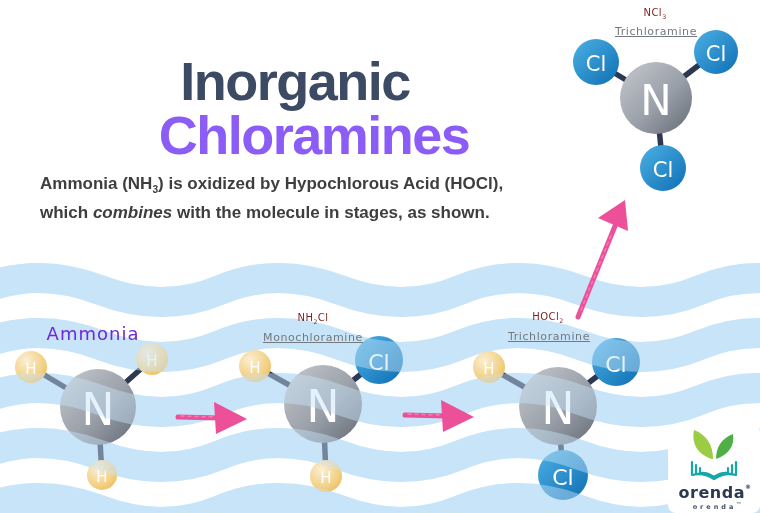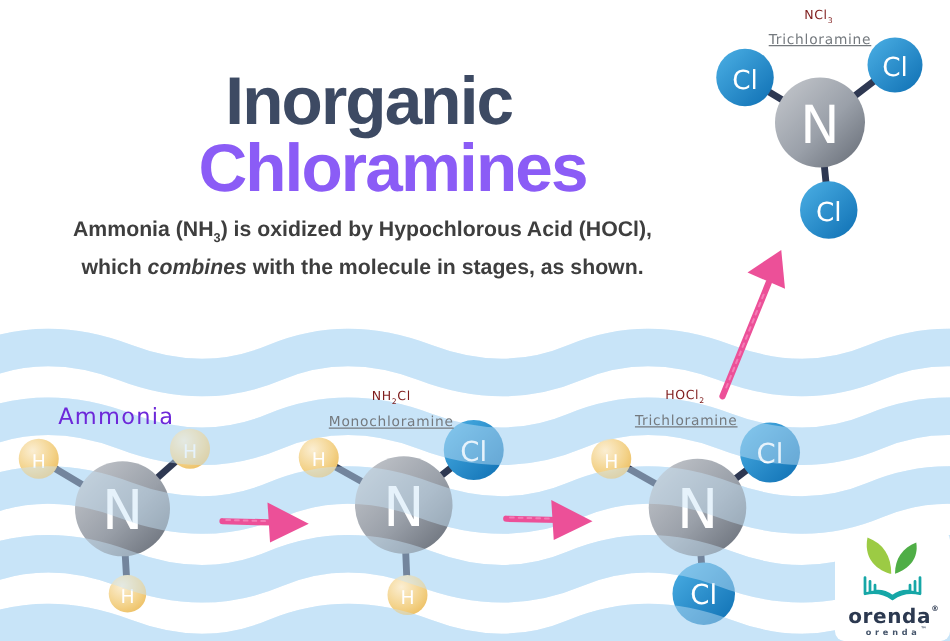--- a/index.html
+++ b/index.html
@@ -8,21 +8,21 @@
     overflow:hidden;font-family:"DejaVu Sans","Liberation Sans",sans-serif;
   }
   .abs{position:absolute;}
   .ctr{transform:translateX(-50%);white-space:nowrap;}
   
   .title{position:absolute;top:54px;left:0;width:560px;text-align:center;
          font-family:"Liberation Sans",sans-serif;font-weight:bold;line-height:54px;margin-left:34px;}
   .title .t1{font-size:54px;letter-spacing:-1.5px;color:#3d4a63;transform:translateX(-19px);}
   .title .t2{font-size:54px;letter-spacing:-1.5px;color:#8b5cf6;}
   
-  .subtitle{position:absolute;top:172px;left:40px;width:500px;text-align:center;
+  .subtitle{position:absolute;top:172px;left:40px;width:500px;text-align:left;
             font-family:"Liberation Sans",sans-serif;font-size:17px;line-height:23px;
             font-weight:600;color:#3e3e3e;}
   .subtitle sub{font-size:.6em;}
   .subtitle .em{font-style:italic;font-weight:bold;}
   
   .mol-formula{font-size:10px;color:#7f1d1d;letter-spacing:.5px;}
   .mol-formula sub{font-size:.62em;}
   .mol-name{font-size:11px;color:#74797e;letter-spacing:.6px;text-decoration:underline;}
   .lbl-ammonia{font-size:18px;color:#6d28d9;letter-spacing:1px;}
   

